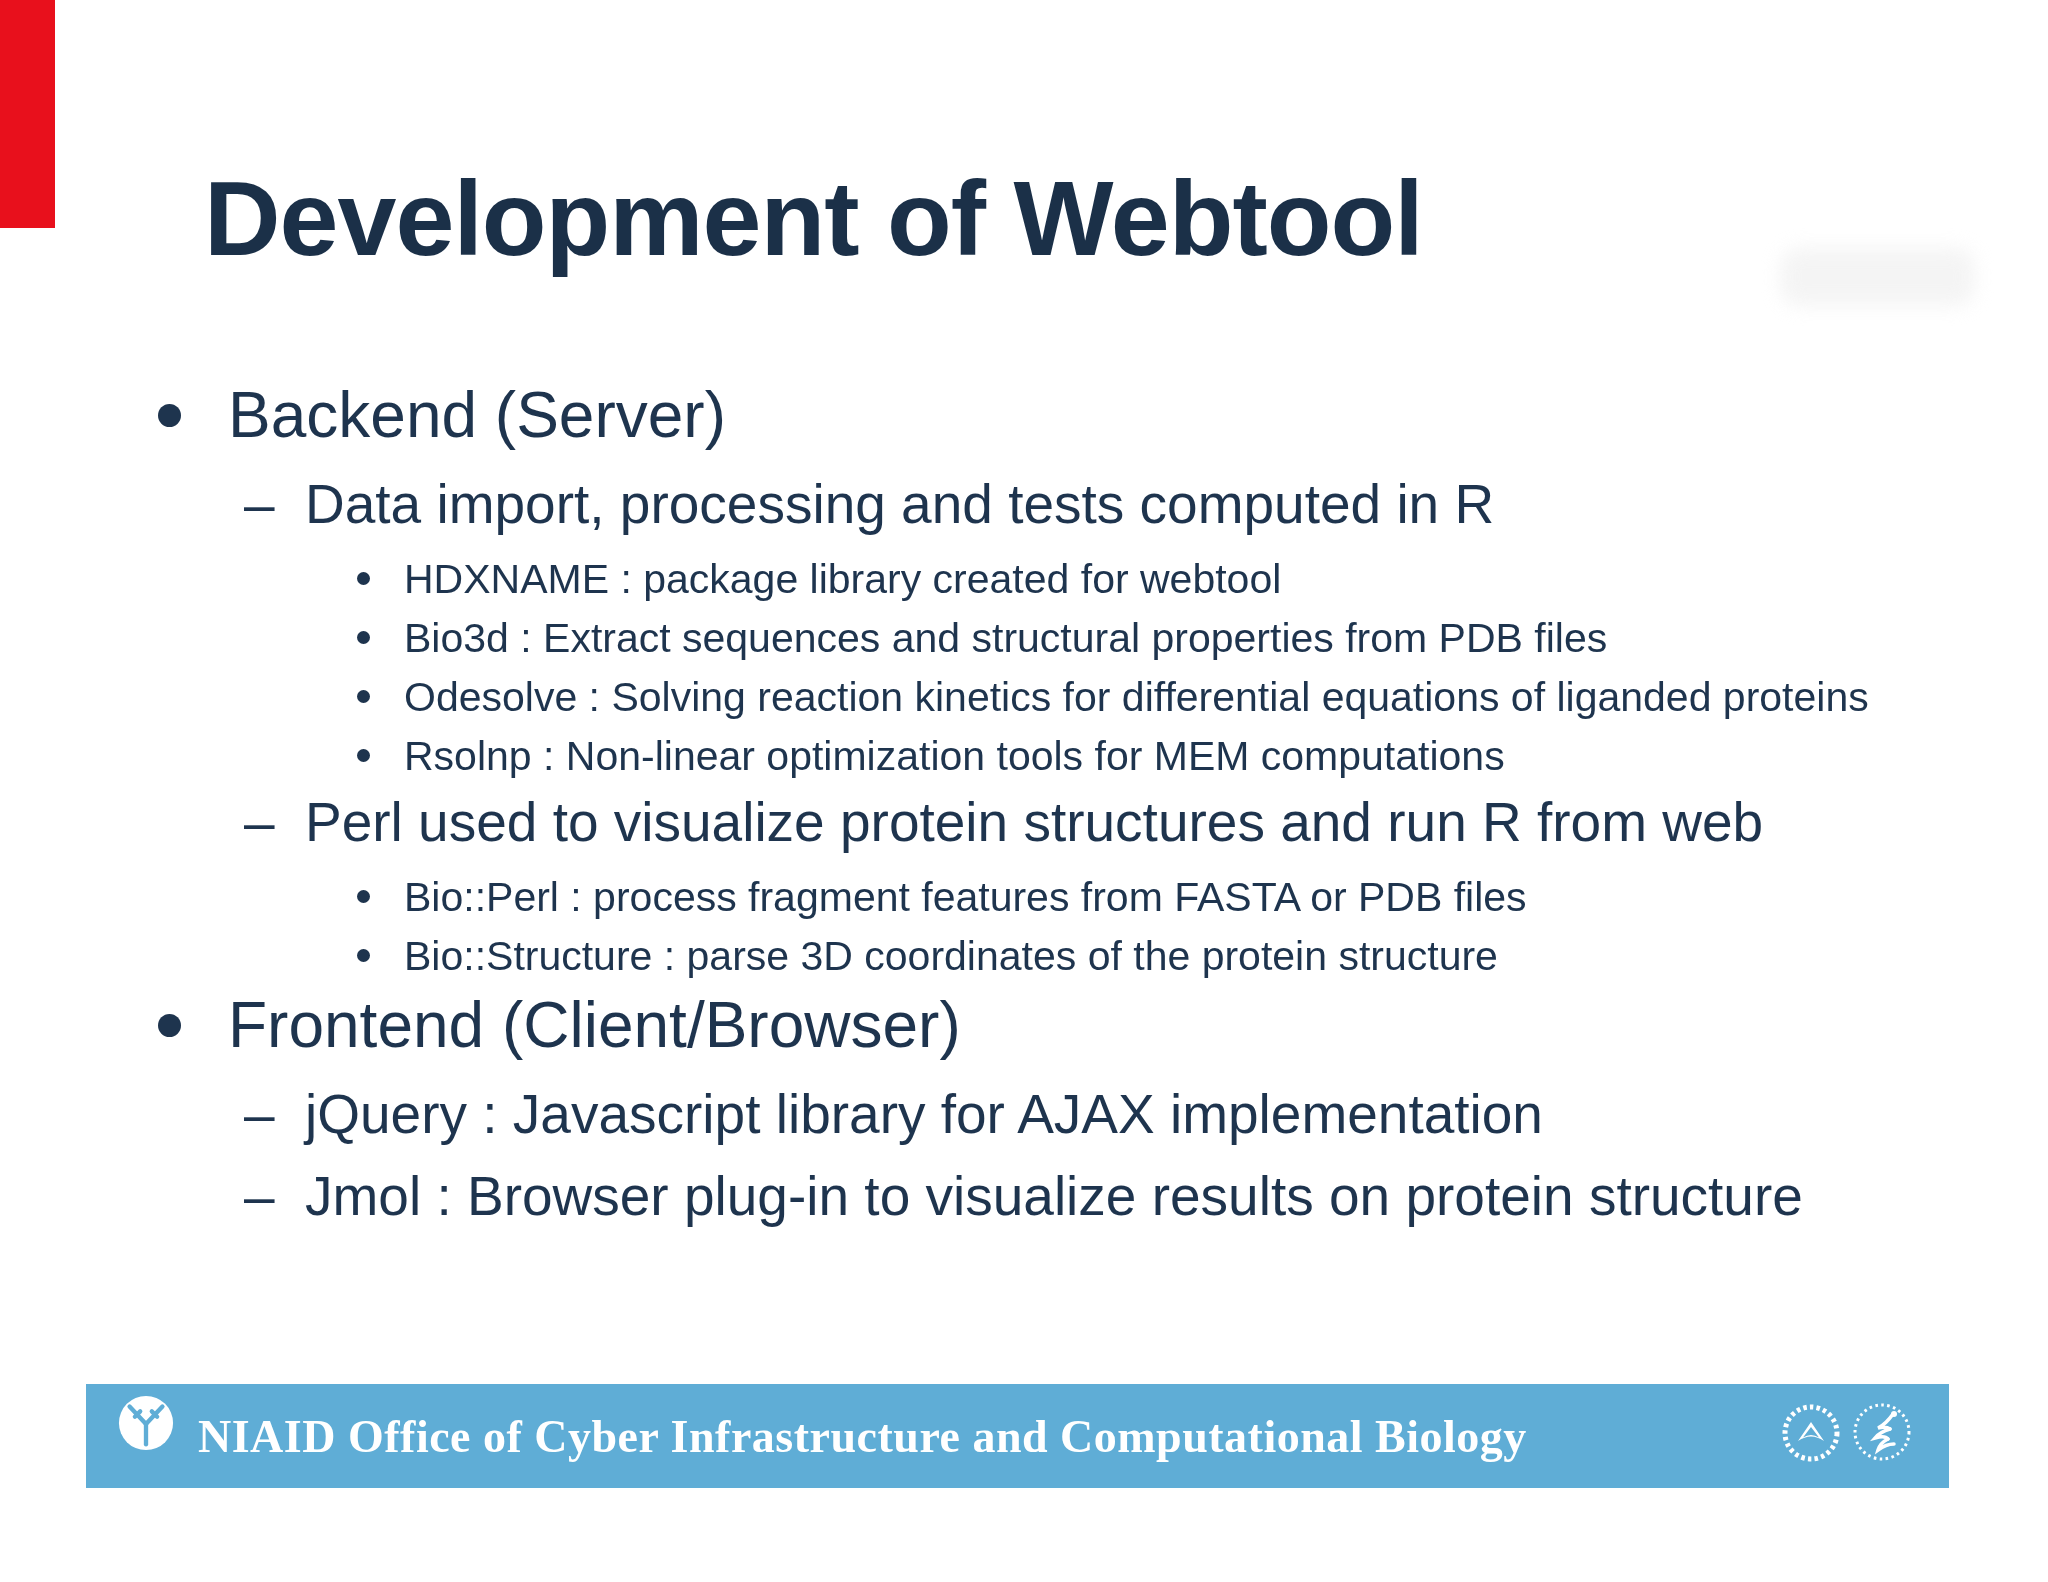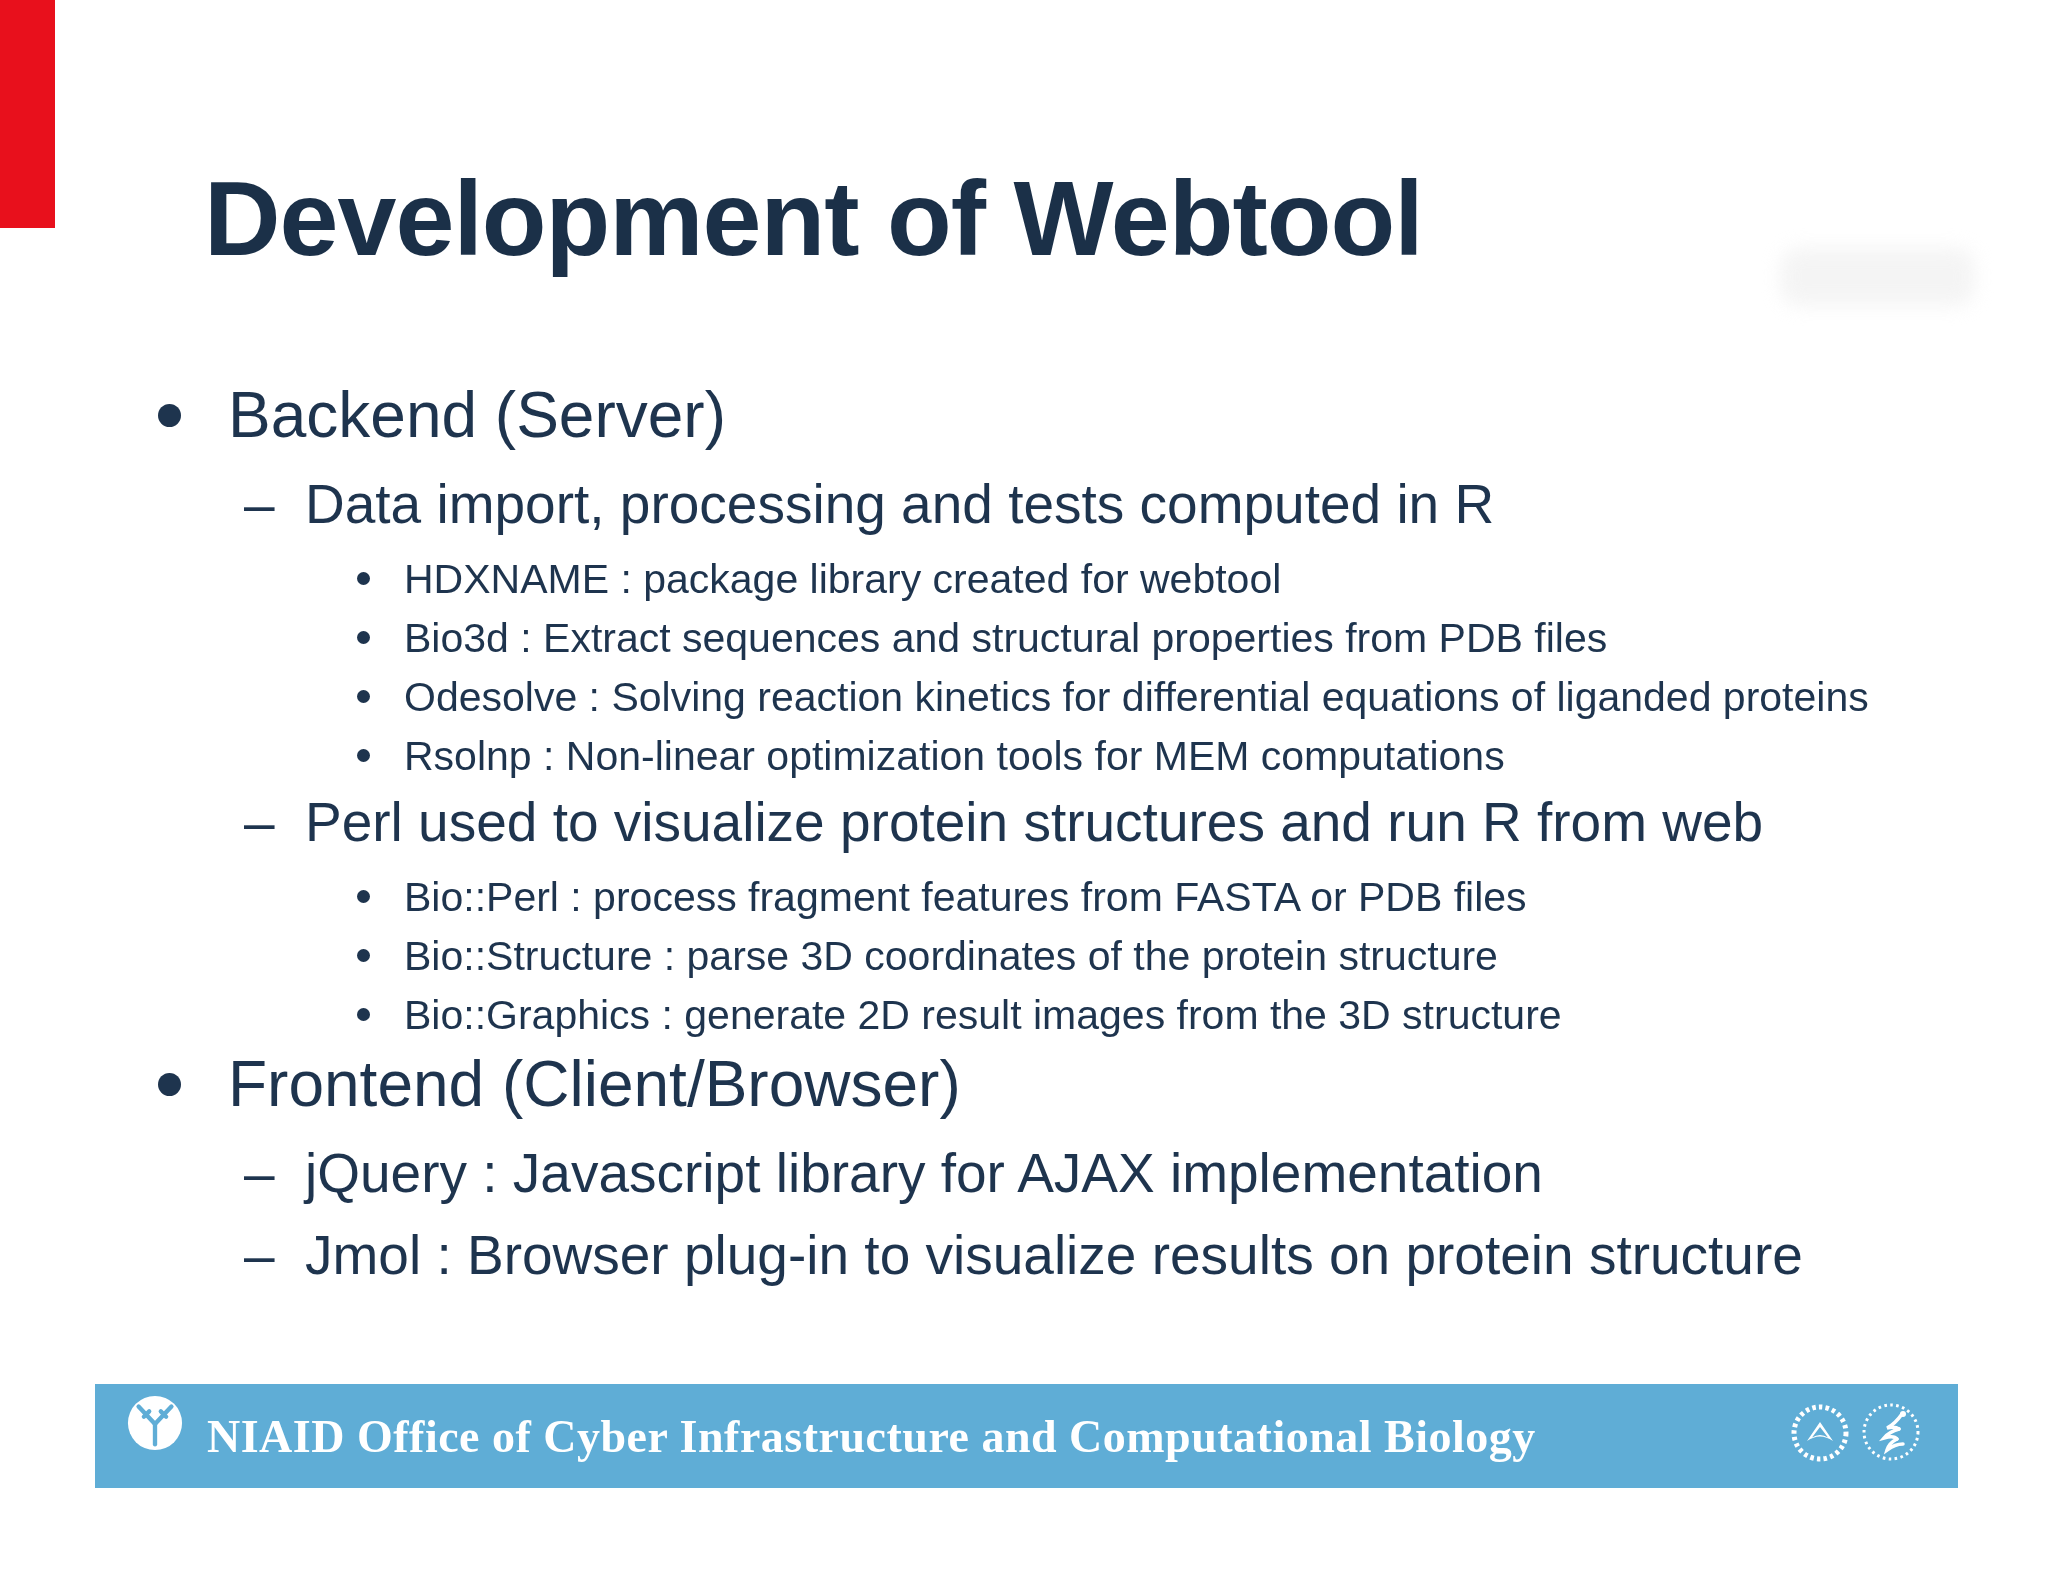--- a/index.html
+++ b/index.html
@@ -19,21 +19,21 @@
   .row{position:relative;white-space:nowrap;}
   .row .marker{position:absolute;display:inline-block;}
   .lvl1{font-size:64px;line-height:78px;margin-bottom:14px;padding-left:228px;}
   .lvl1 .marker{left:158px;top:28px;width:23px;height:23px;border-radius:50%;background:#1e344e;}
   .lvl2{font-size:55px;line-height:72px;margin-bottom:10px;padding-left:305px;}
   .lvl2 .marker{left:244px;top:0;font-size:55px;line-height:72px;}
   .lvl3{font-size:41px;line-height:59px;margin-bottom:0;padding-left:390px;margin-left:14px;}
   .lvl3 .marker{left:343px;top:22px;width:13px;height:13px;border-radius:50%;background:#1e344e;}
   
   .footer{
-    position:absolute;left:95px;top:1384px;width:1863px;height:104px;background:#5fadd6;
+    position:absolute;left:86px;top:1384px;width:1863px;height:104px;background:#5fadd6;
   }
   .footer-logo{position:absolute;left:31px;top:10px;width:58px;height:58px;}
   .footer-text{
     position:absolute;left:112px;top:0;height:104px;display:flex;align-items:center;
     font-family:"Liberation Serif",serif;font-weight:bold;font-size:46px;color:#ffffff;
     letter-spacing:0.5px;white-space:nowrap;
   }
   .nih-logo{position:absolute;left:1695px;top:19px;width:60px;height:60px;}
   .hhs-logo{position:absolute;left:1766px;top:18px;width:60px;height:60px;}
 </style>
@@ -51,21 +51,20 @@
   <div class="list" id="bullet-list">
       <div class="row lvl1"><span class="marker"></span><span>Backend (Server)</span></div>
       <div class="row lvl2"><span class="marker">–</span><span>Data import, processing and tests computed in R</span></div>
       <div class="row lvl3"><span class="marker"></span><span>HDXNAME : package library created for webtool</span></div>
       <div class="row lvl3"><span class="marker"></span><span>Bio3d : Extract sequences and structural properties from PDB files</span></div>
       <div class="row lvl3"><span class="marker"></span><span>Odesolve : Solving reaction kinetics for differential equations of liganded proteins</span></div>
       <div class="row lvl3"><span class="marker"></span><span>Rsolnp : Non-linear optimization tools for MEM computations</span></div>
       <div class="row lvl2"><span class="marker">–</span><span>Perl used to visualize protein structures and run R from web</span></div>
       <div class="row lvl3"><span class="marker"></span><span>Bio::Perl : process fragment features from FASTA or PDB files</span></div>
       <div class="row lvl3"><span class="marker"></span><span>Bio::Structure : parse 3D coordinates of the protein structure</span></div>
-      <div class="row lvl3"><span class="marker"></span><span>Bio::Graphics : generate 2D result images from the 3D structure</span></div>
       <div class="row lvl1"><span class="marker"></span><span>Frontend (Client/Browser)</span></div>
       <div class="row lvl2"><span class="marker">–</span><span>jQuery : Javascript library for AJAX implementation</span></div>
       <div class="row lvl2"><span class="marker">–</span><span>Jmol : Browser plug-in to visualize results on protein structure</span></div>
     </div>
 
   <div class="footer">
     <svg class="footer-logo" viewBox="0 0 60 60">
       <circle cx="30" cy="30" r="28" fill="#ffffff"></circle>
       <g stroke="#5fadd6" stroke-width="4.5" fill="none" stroke-linecap="round">
         <path d="M30 31 L30 52"></path>

